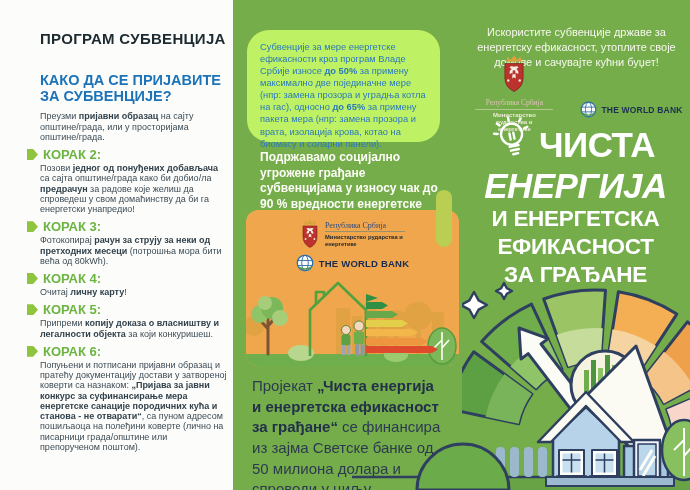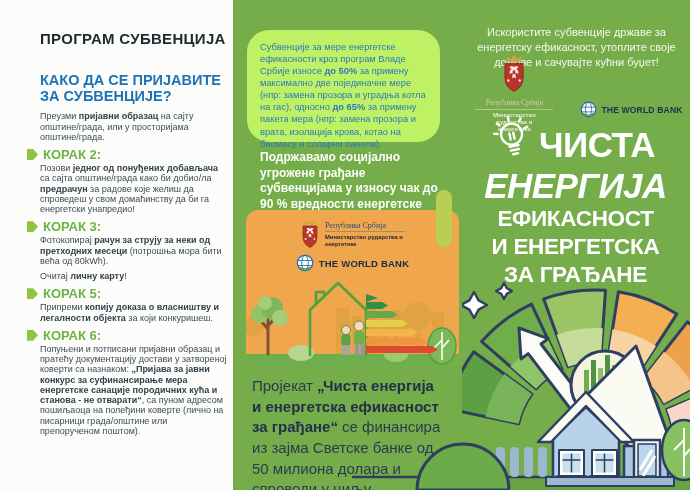--- a/index.html
+++ b/index.html
@@ -108,20 +108,24 @@
       <div class="step-body"><span>Позови </span><span class="rb">једног од понуђених добављача</span><span> са сајта општине/града како би добио/ла </span><span class="rb">предрачун</span><span> за радове које желиш да спроведеш у свом домаћинству да би га енергетски унапредио!</span></div>
     </div>
     <div class="step">
       <div class="step-h">
           <span class="step-arrow"></span>
         <span class="step-label">КОРАК 3:</span>
         </div>
       <div class="step-body"><span>Фотокопирај </span><span class="rb">рачун за струју за неки од претходних месеци</span><span> (потрошња мора бити већа од 80kWh).</span></div>
     </div>
     <div class="step">
+      <div class="step-h">
+          <span class="step-arrow"></span>
+        <span class="step-label">КОРАК 4:</span>
+        </div>
       <div class="step-body"><span>Очитај </span><span class="rb">личну карту</span><span>!</span></div>
     </div>
     <div class="step">
       <div class="step-h">
           <span class="step-arrow"></span>
         <span class="step-label">КОРАК 5:</span>
         </div>
       <div class="step-body"><span>Припреми </span><span class="rb">копију доказа о власништву и легалности објекта</span><span> за који конкуришеш.</span></div>
     </div>
     <div class="step">
@@ -334,19 +338,19 @@
     </div>
 
     <div class="rp-title">
       <div class="rp-line1">
         <svg width="46" height="50">
             <use href="#bulb"></use>
           </svg>
         <span>ЧИСТА</span>
       </div>
       <div class="rp-line-big">ЕНЕРГИЈА</div>
+      <div class="rp-line-small">И ЕНЕРГЕТСКА</div>
       <div class="rp-line-small">ЕФИКАСНОСТ</div>
-      <div class="rp-line-small">И ЕНЕРГЕТСКА</div>
       <div class="rp-line-small">ЗА ГРАЂАНЕ</div>
     </div>
   </div>
 
 </div>
 
 </body></html>

